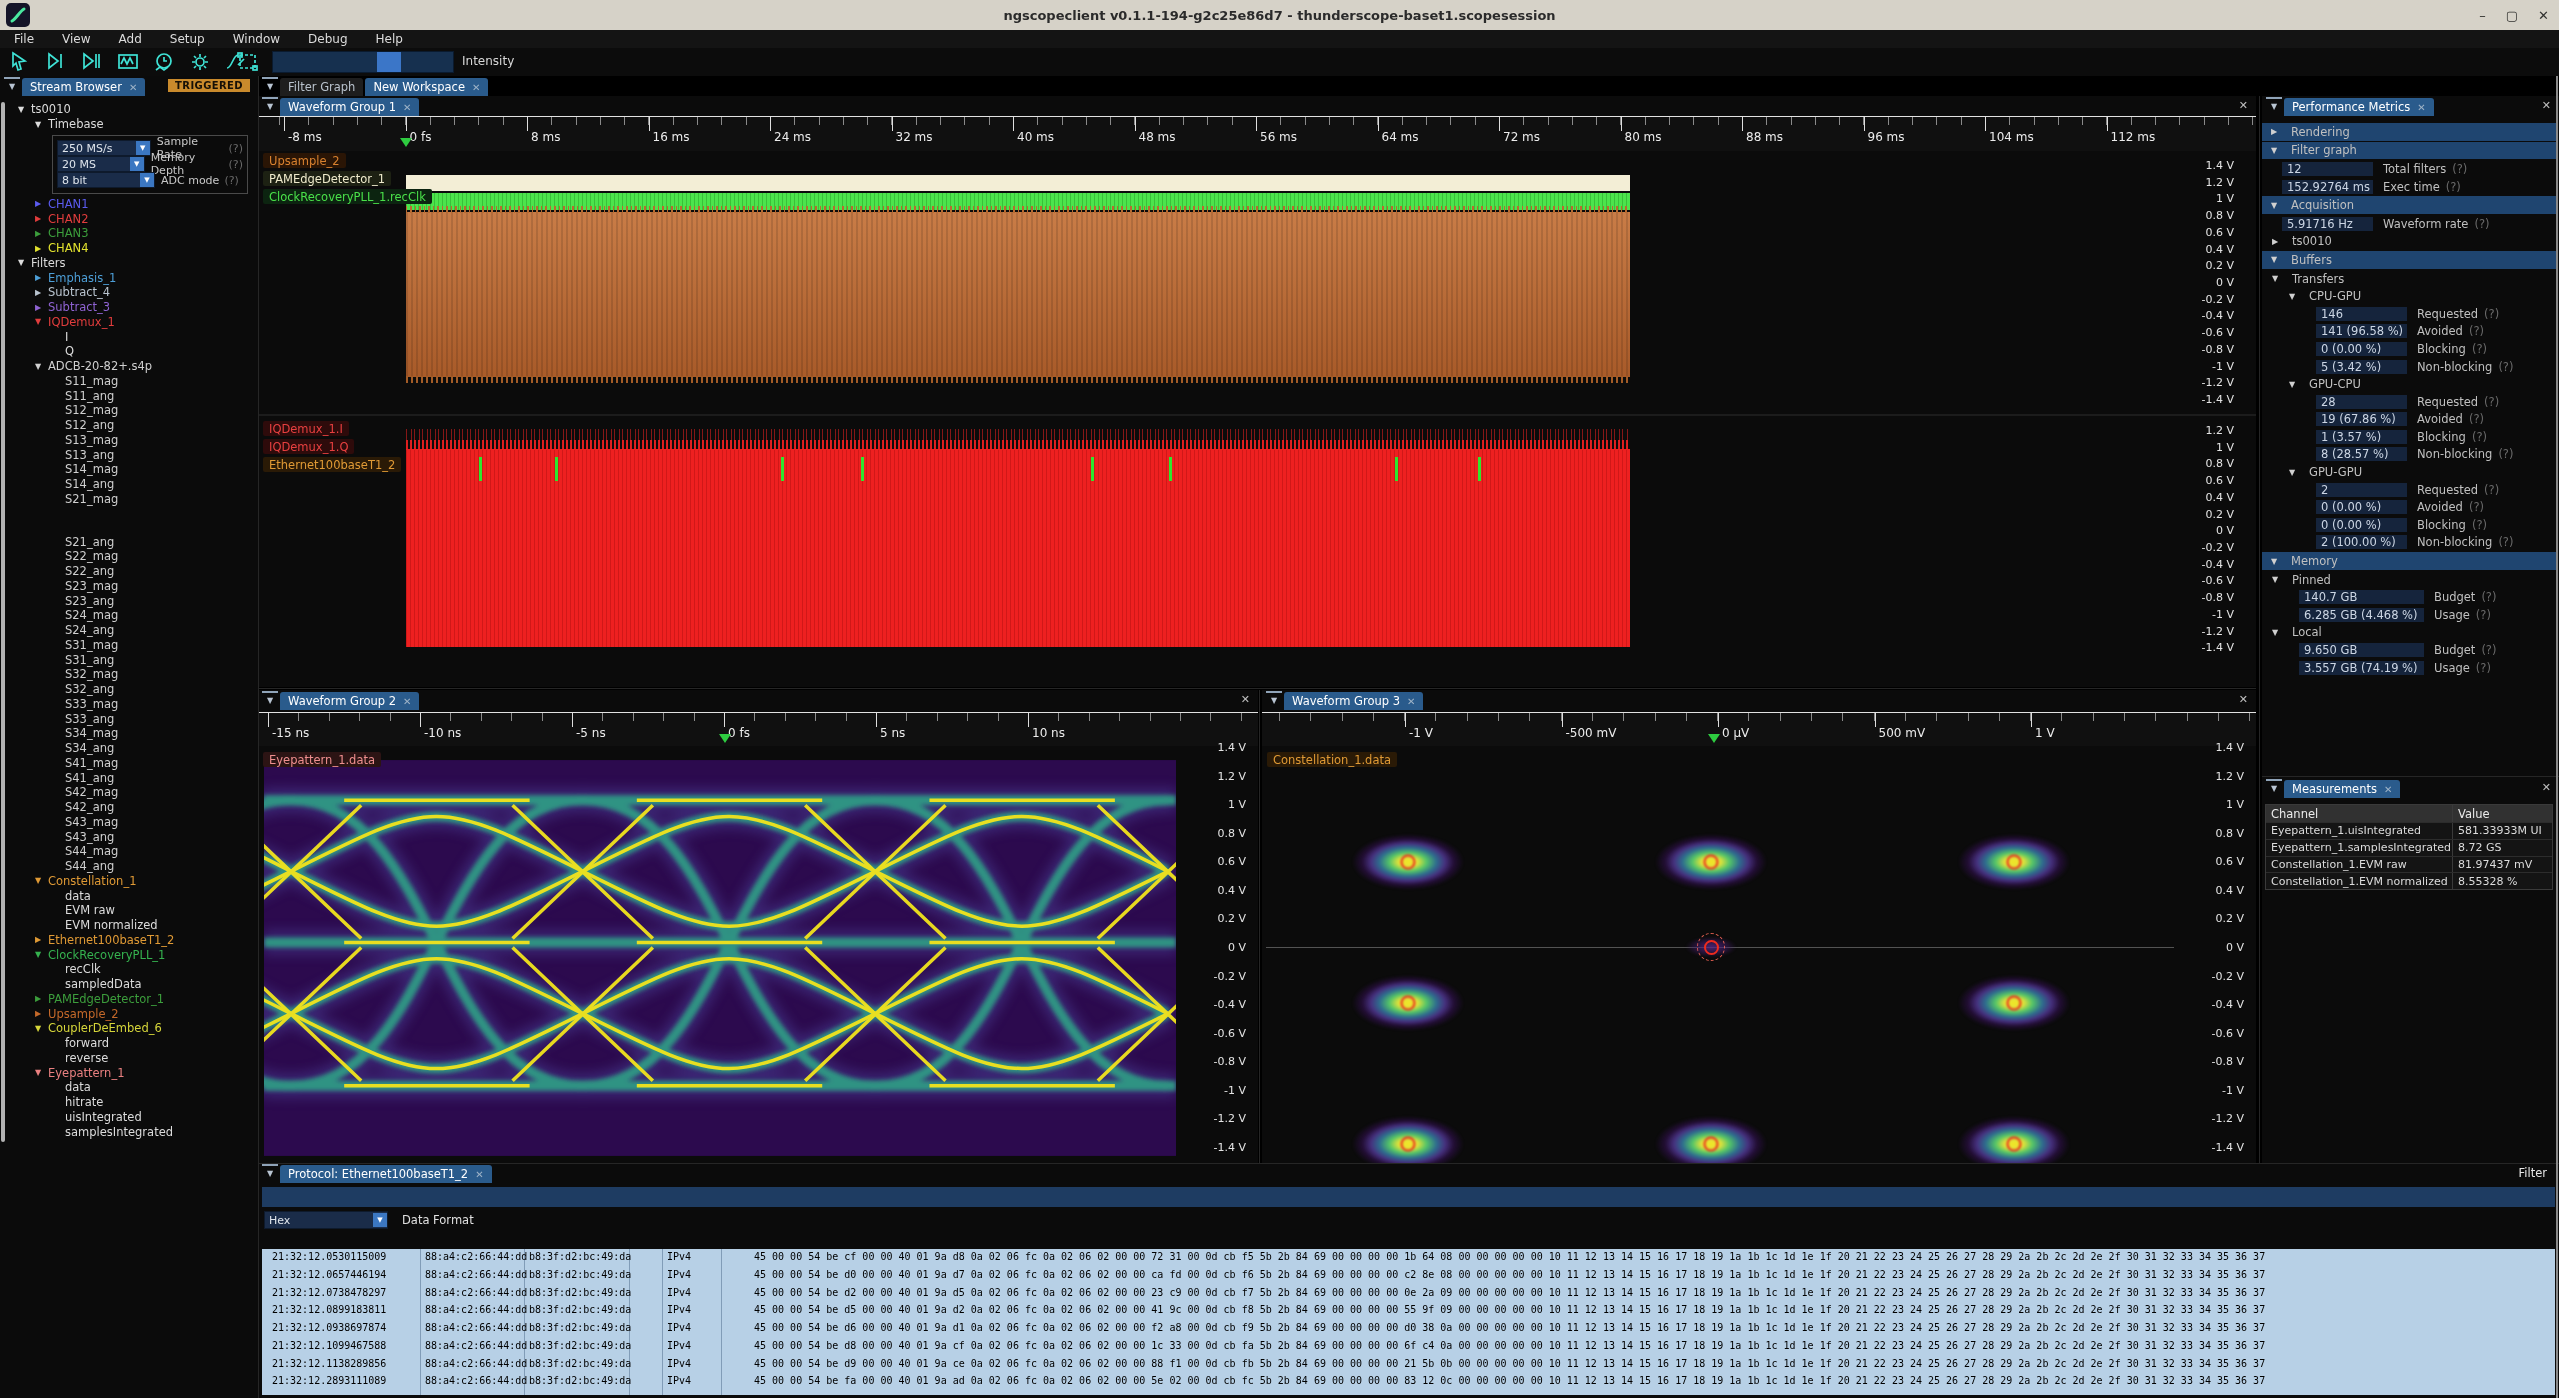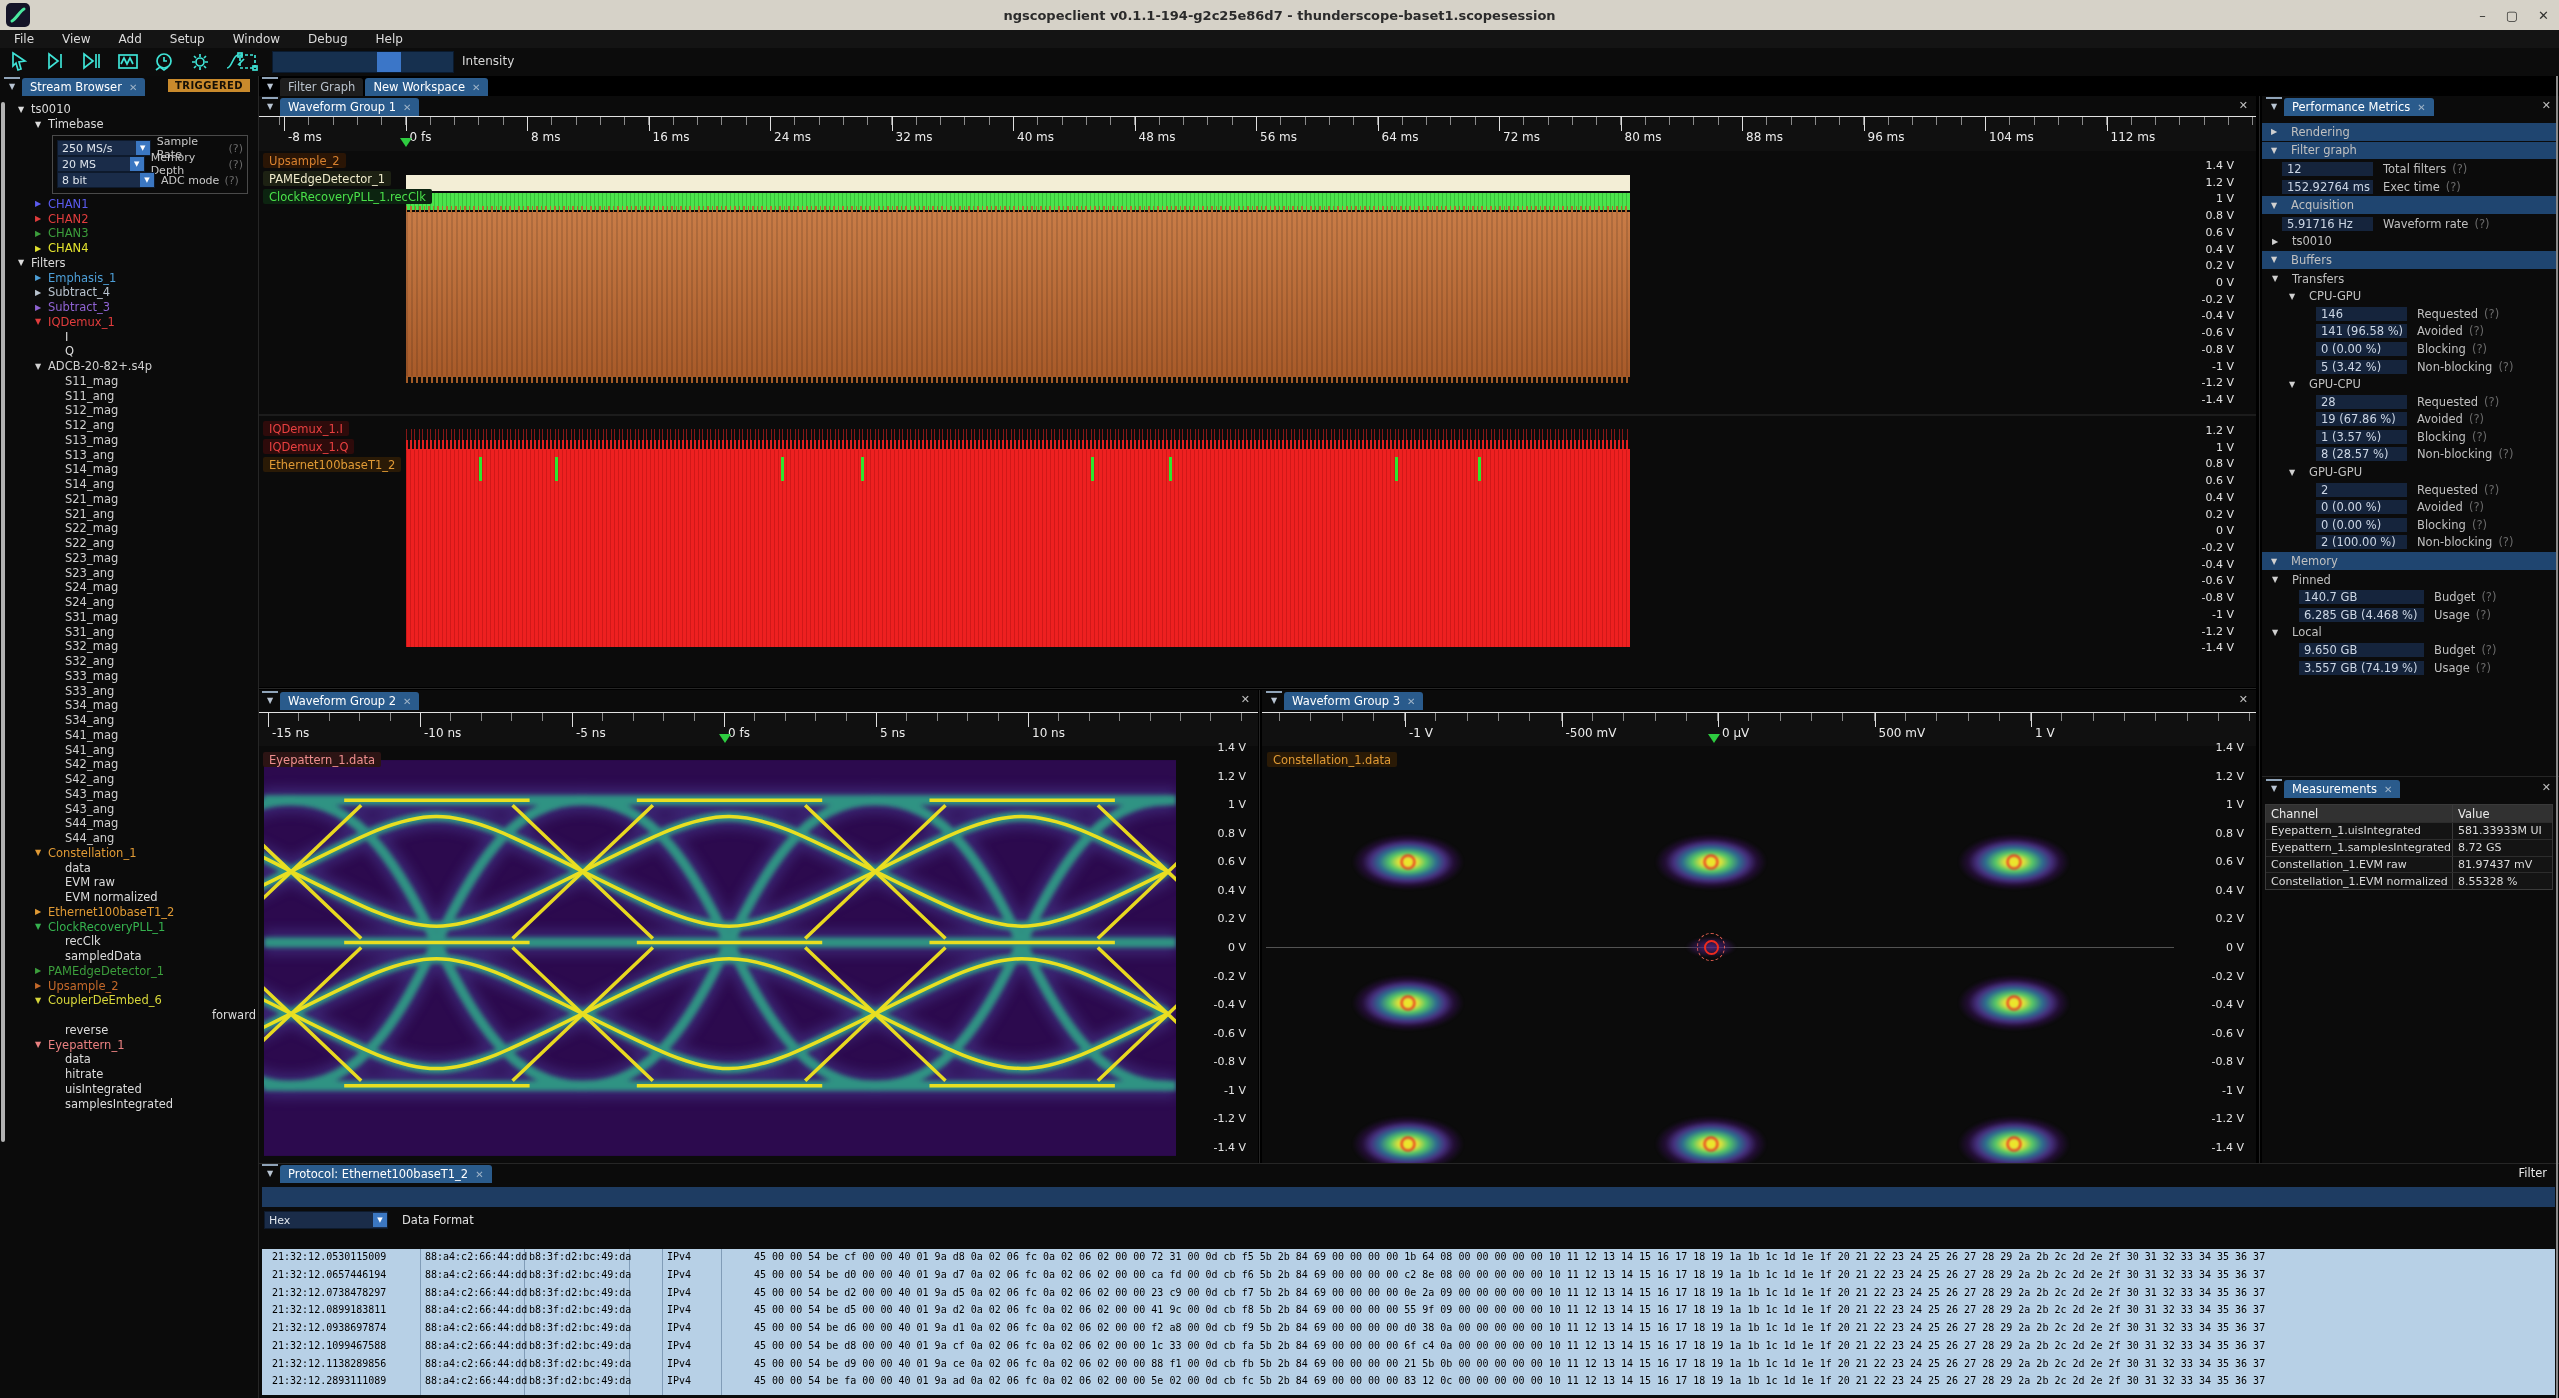--- a/index.html
+++ b/index.html
@@ -337,21 +337,21 @@
             <span class="slb" style="--i: 18;">S14_mag</span>
           </div>
           <div class="srow" style="--i: 19; --ind: 2; color: rgb(208, 208, 208);">
             <span class="sar" style="--i: 19;"></span>
             <span class="slb" style="--i: 19;">S14_ang</span>
           </div>
           <div class="srow" style="--i: 20; --ind: 2; color: rgb(208, 208, 208);">
             <span class="sar" style="--i: 20;"></span>
             <span class="slb" style="--i: 20;">S21_mag</span>
           </div>
-          <div class="srow" style="--i: 21; --ind: 2; color: rgb(208, 208, 208);">
+          <div class="srow" style="--i: 21; --ind: 2; color: rgb(208, 208, 208); margin-top: 28px;">
             <span class="sar" style="--i: 21;"></span>
             <span class="slb" style="--i: 21;">S21_ang</span>
           </div>
           <div class="srow" style="--i: 22; --ind: 2; color: rgb(208, 208, 208);">
             <span class="sar" style="--i: 22;"></span>
             <span class="slb" style="--i: 22;">S22_mag</span>
           </div>
           <div class="srow" style="--i: 23; --ind: 2; color: rgb(208, 208, 208);">
             <span class="sar" style="--i: 23;"></span>
             <span class="slb" style="--i: 23;">S22_ang</span>
@@ -473,21 +473,21 @@
             <span class="slb" style="--i: 52;">PAMEdgeDetector_1</span>
           </div>
           <div class="srow" style="--i: 53; --ind: 1; color: rgb(196, 105, 42);">
             <span class="sar" style="--i: 53;">▶</span>
             <span class="slb" style="--i: 53;">Upsample_2</span>
           </div>
           <div class="srow" style="--i: 54; --ind: 1; color: rgb(214, 214, 58);">
             <span class="sar" style="--i: 54;">▼</span>
             <span class="slb" style="--i: 54;">CouplerDeEmbed_6</span>
           </div>
-          <div class="srow" style="--i: 55; --ind: 2; color: rgb(220, 220, 220); justify-content: flex-end;">
+          <div class="srow" style="--i: 55; --ind: 2; color: rgb(220, 220, 220);">
             <span class="sar" style="--i: 55;"></span>
             <span class="slb" style="--i: 55;">forward</span>
           </div>
           <div class="srow" style="--i: 56; --ind: 2; color: rgb(220, 220, 220);">
             <span class="sar" style="--i: 56;"></span>
             <span class="slb" style="--i: 56;">reverse</span>
           </div>
           <div class="srow" style="--i: 57; --ind: 1; color: rgb(234, 128, 128);">
             <span class="sar" style="--i: 57;">▼</span>
             <span class="slb" style="--i: 57;">Eyepattern_1</span>

